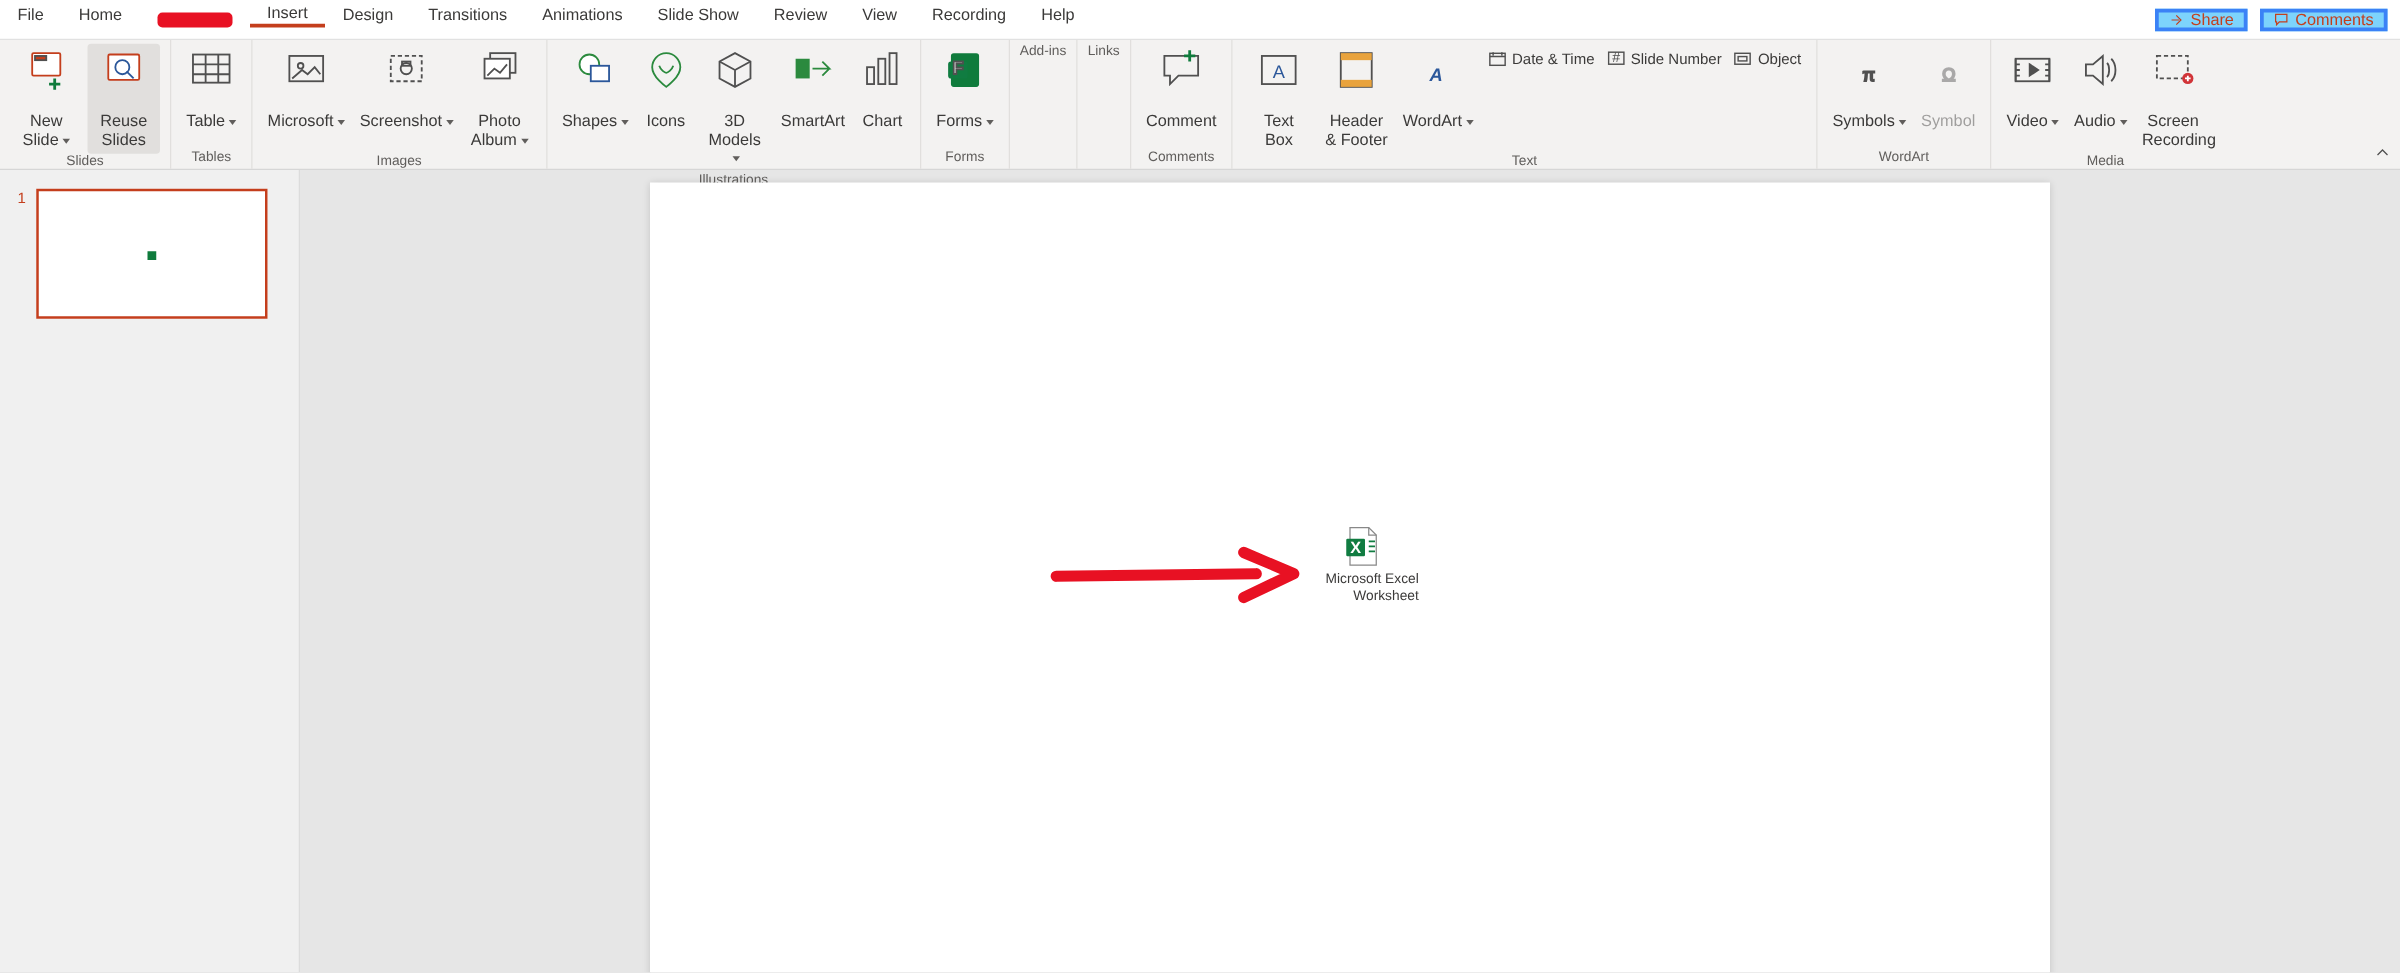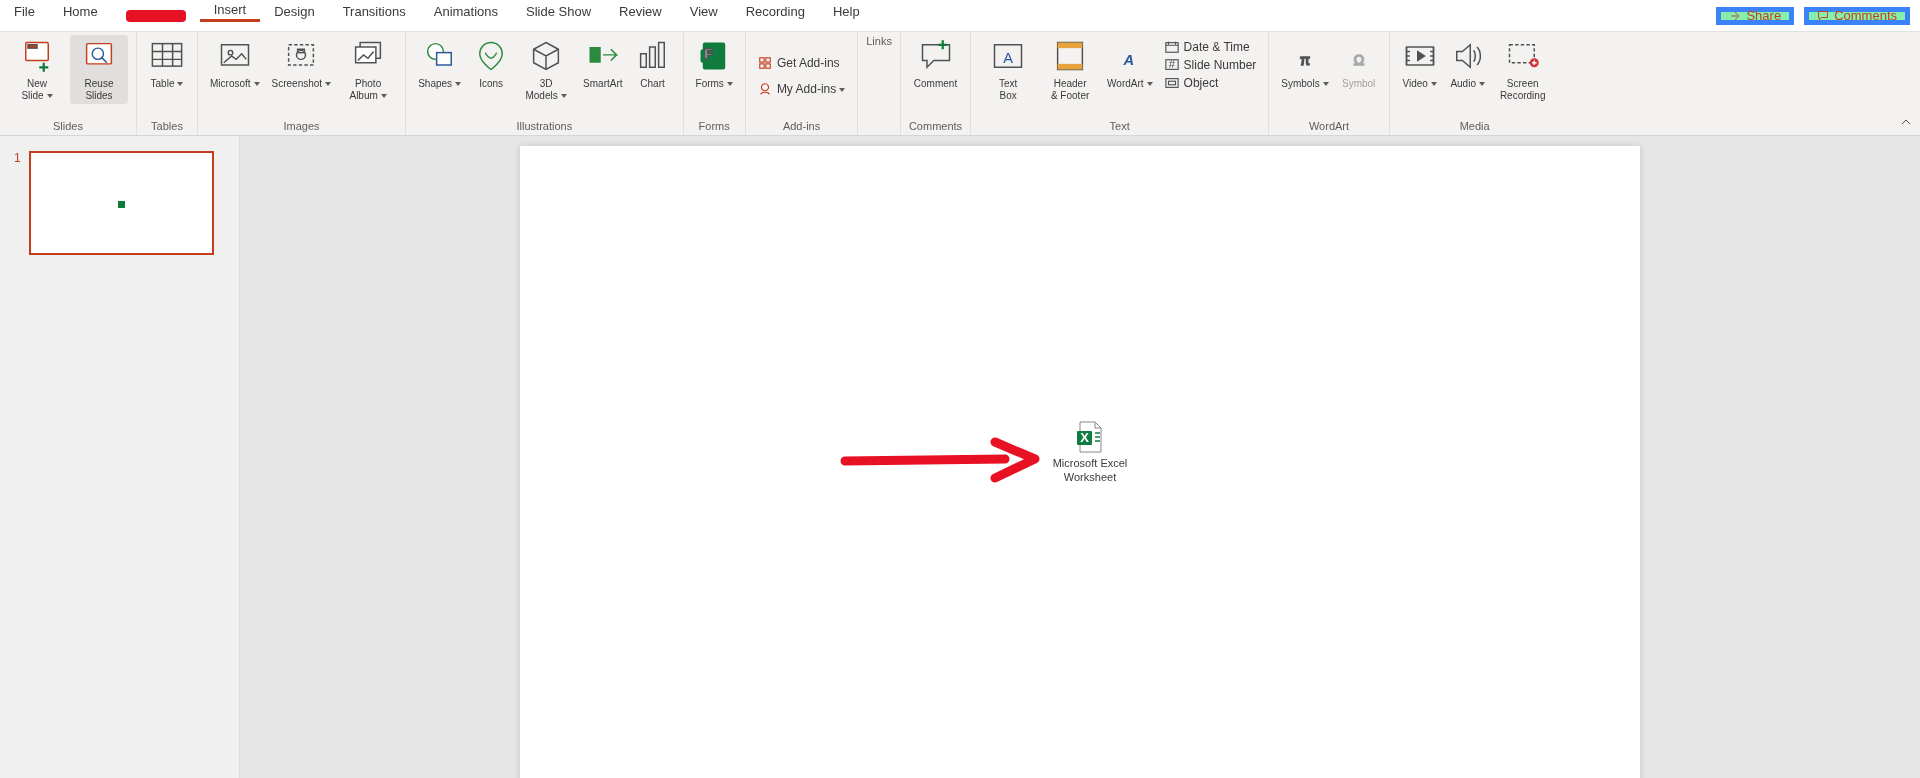--- a/index.html
+++ b/index.html
@@ -15,60 +15,60 @@
   *{box-sizing:border-box;margin:0;padding:0;font-family:"Segoe UI",Arial,sans-serif;font-size:13px;color:var(--txt);user-select:none;}
   html,body{height:100%;}
   body{display:flex;flex-direction:column;overflow:hidden;background:#e6e6e6;}
 
   
   .tabs{height:32px;background:#fff;display:flex;align-items:stretch;border-bottom:1px solid #e1e1e1;}
   .tab{padding:0 14px;height:22px;display:flex;align-items:center;cursor:pointer;}
   .tab.active{border-bottom:3px solid var(--accent);}
   .redact{background:#e81123;width:60px;height:12px;border-radius:4px;margin:auto 14px;}
   .topright{margin-left:auto;display:flex;align-items:center;padding-right:10px;gap:10px;}
-  .btn-top{height:18px;border:5px solid #3b82f6;padding:0 8px;display:flex;align-items:center;gap:5px;background:#86efac;cursor:pointer;font-size:12px;}
+  .btn-top{height:18px;border:3px solid #3b82f6;padding:0 8px;display:flex;align-items:center;gap:5px;background:#7dd3fc;cursor:pointer;font-size:12px;}
   .btn-top .ic{width:12px;height:12px;}
   .red-t{color:var(--accent);}
 
   
   .ribbon{background:var(--rb-bg);height:104px;border-bottom:1px solid var(--rb-border);display:flex;position:relative;}
   .group{display:flex;flex-direction:column;align-items:center;padding:0 8px;height:100%;}
   .group + .group{border-left:1px solid #e1dfdd;}
   .group-body{display:flex;align-items:flex-start;gap:4px;padding-top:3px;flex:1;}
   .group-label{height:18px;display:flex;align-items:center;font-size:11px;color:#605e5c;}
   .ctrl{display:flex;flex-direction:column;align-items:center;gap:4px;padding:3px 4px;cursor:pointer;border-radius:3px;text-align:center;line-height:1.15;}
   .ctrl .ic{width:28px;height:28px;display:flex;align-items:center;justify-content:center;}
   .ctrl .big{width:36px;height:36px;}
-  .ctrl span{font-size:10px;white-space:nowrap;}
+  .ctrl span{font-size:13px;white-space:nowrap;margin-top:12px;}
   .ctrl.wrap span{white-space:normal;width:50px;}
   .ctrl.sel{background:#e1dfdd;justify-content:center;}
   .disabled span,.disabled .ic{opacity:.45;}
   .dropdown::after{content:"";display:inline-block;width:0;height:0;border-left:3px solid transparent;border-right:3px solid transparent;border-top:4px solid #605e5c;margin-left:3px;vertical-align:middle;}
   .rib-collapse{position:absolute;right:8px;bottom:4px;font-size:12px;cursor:pointer;}
 
-  .small-stack{display:flex;flex-direction:column;gap:2px;}
+  .small-stack{display:flex;flex-direction:row;gap:2px;}
   .small-row{display:flex;align-items:center;gap:5px;padding:1px 4px;cursor:pointer;}
   .small-row .ic{width:14px;height:14px;}
   .small-row span{font-size:12px;white-space:nowrap;}
 
   
   .work{flex:1;display:flex;overflow:hidden;}
   .thumbs{width:240px;background:#f0f0f0;border-right:1px solid #dcdcdc;padding:15px 14px;}
   .thumb-wrap{display:flex;gap:8px;}
   .thumb-num{color:var(--accent);font-size:12px;}
   .thumb{width:185px;height:104px;background:#fff;border:2px solid var(--accent);position:relative;}
   .thumb .mini{position:absolute;left:48%;top:48%;width:7px;height:7px;background:#0f7b3c;}
 
   .canvas{flex:1;background:#e6e6e6;display:flex;justify-content:center;padding-top:10px;}
   .slide{width:1120px;height:640px;background:#fff;box-shadow:0 0 6px rgba(0,0,0,.15);position:relative;}
 
   
   .embed{position:absolute;left:525px;top:275px;display:flex;flex-direction:column;align-items:center;gap:4px;cursor:pointer;}
   .excel-icon{width:28px;height:32px;}
-  .embed-label{width:90px;text-align:center;font-size:11px;line-height:1.25;}
+  .embed-label{width:90px;text-align:right;font-size:11px;line-height:1.25;}
 
   
   .arrow-svg{position:absolute;left:320px;top:290px;pointer-events:none;}
 
   
   .ic svg{width:100%;height:100%;stroke:var(--stroke);fill:none;stroke-width:1.3;}
 </style>
 </head>
 <body>
 
@@ -247,37 +247,20 @@
               <text x="11" y="19" font-size="9" fill="#fff" text-anchor="middle" font-weight="bold">F</text>
             </svg>
         </div>
         <span class="dropdown">Forms</span>
       </div>
     </div>
     <div class="group-label">Forms</div>
   </div>
 
   <div class="group">
-    <div class="group-body" style="flex-direction:column;align-items:flex-start;justify-content:center;gap:10px;">
-      <div class="small-row">
-        <span class="ic"><svg viewBox="0 0 16 16">
-              <rect x="2" y="2" width="5" height="5" stroke="#c43e1c"></rect>
-              <rect x="9" y="2" width="5" height="5" stroke="#c43e1c"></rect>
-              <rect x="2" y="9" width="5" height="5" stroke="#c43e1c"></rect>
-              <rect x="9" y="9" width="5" height="5" stroke="#c43e1c"></rect>
-            </svg></span>
-        <span>Get Add-ins</span>
-      </div>
-      <div class="small-row">
-        <span class="ic"><svg viewBox="0 0 16 16">
-              <path d="M8 2a4 4 0 1 0 .01 0M3 14c1-3 9-3 10 0" stroke="#c43e1c"></path>
-            </svg></span>
-        <span class="dropdown">My Add-ins</span>
-      </div>
-    </div>
     <div class="group-label">Add-ins</div>
   </div>
 
   <div class="group">
     <div class="group-label">Links</div>
   </div>
 
   <div class="group">
     <div class="group-body">
       <div class="ctrl">

